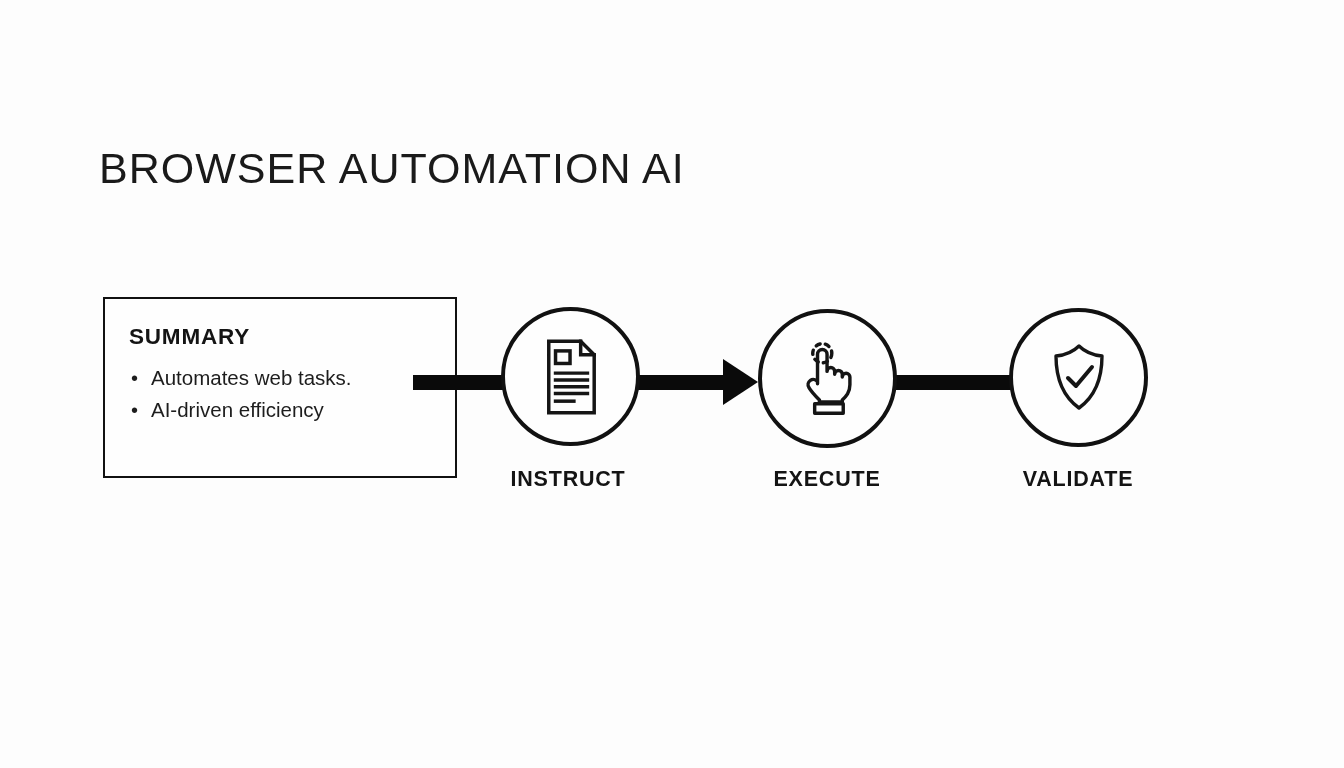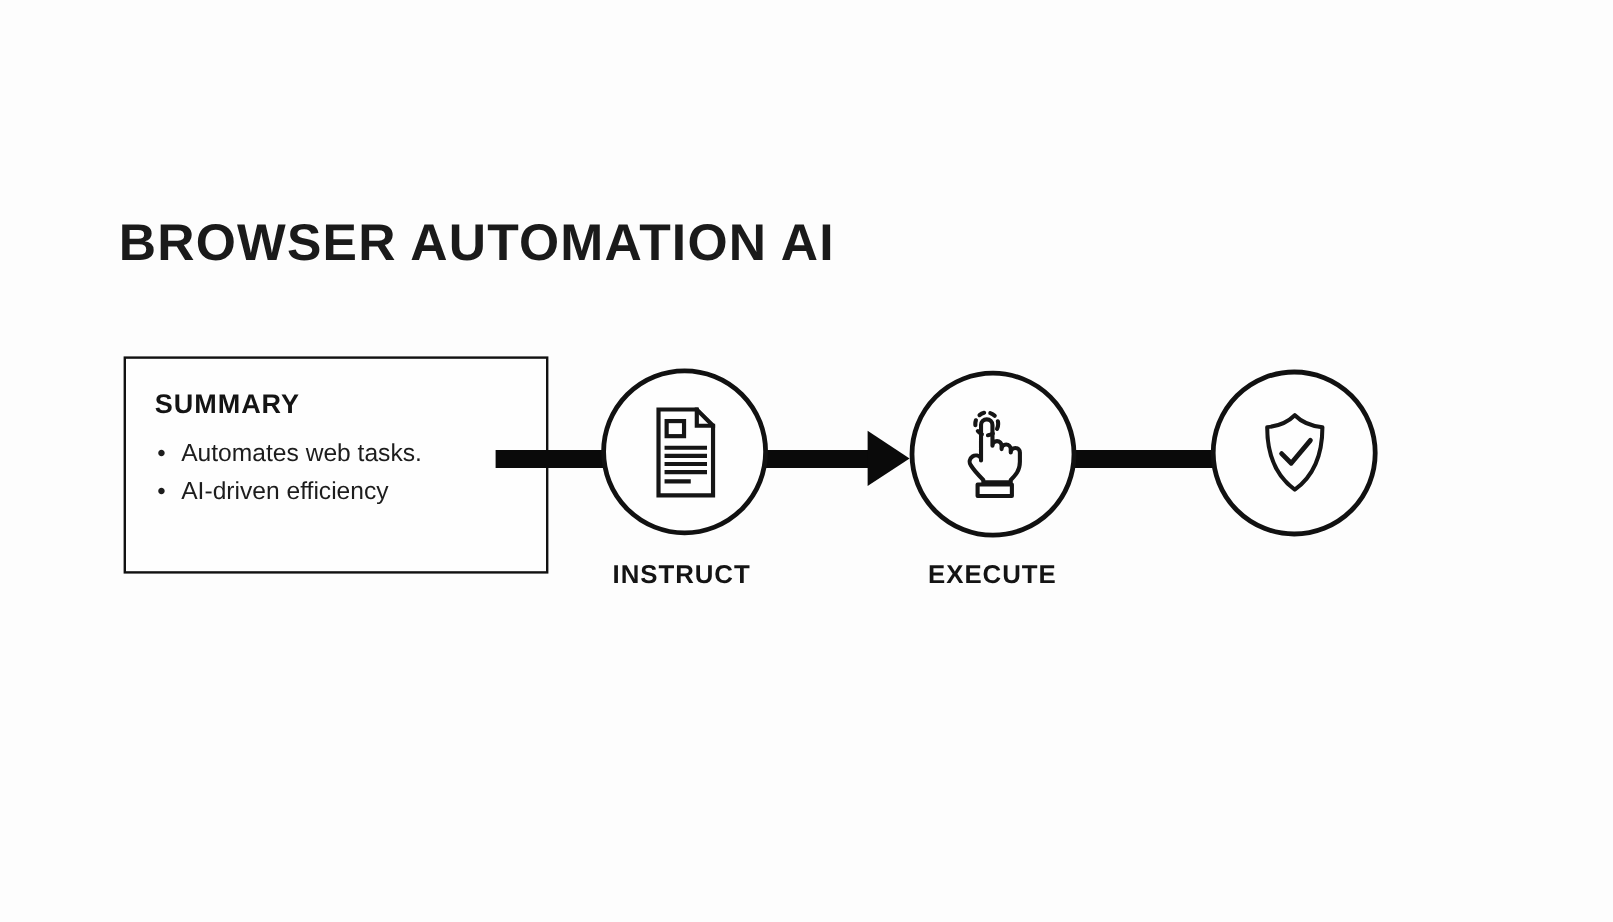--- a/index.html
+++ b/index.html
@@ -13,25 +13,24 @@
     background: #fdfdfd;
     color: #161616;
   }
 
   .page-title {
     position: absolute;
     left: 99px;
     top: 144px;
     font-size: 43px;
     line-height: 48px;
-    font-weight: 700;
+    font-weight: 400;
     letter-spacing: 1px;
     color: #1a1a1a;
     white-space: nowrap;
-    margin-top: 35px;
   }
 
   .summary-box {
     position: absolute;
     left: 103px;
     top: 297px;
     width: 354px;
     height: 181px;
     border: 2.5px solid #111;
     background: #fefefe;
@@ -170,14 +169,15 @@
     <span>
       <svg class="icon-svg" width="64" height="72" viewBox="0 0 64 72" fill="none" stroke="#151515" stroke-width="3.4" stroke-linecap="round" stroke-linejoin="round">
         <path d="M32 4 C37 9 45 13 55 14 C55 34 50 53 32 66 C14 53 9 34 9 14 C19 13 27 9 32 4 Z"></path>
         <path d="M21 36 L29 44 L45 25" stroke-width="4"></path>
       </svg>
     </span>
   </div>
 
   <div class="step-label" id="label-instruct">INSTRUCT</div>
   <div class="step-label" id="label-execute">EXECUTE</div>
+  <div class="step-label" id="label-validate">VALIDATE</div>
 
 </div>
 
 </body></html>

